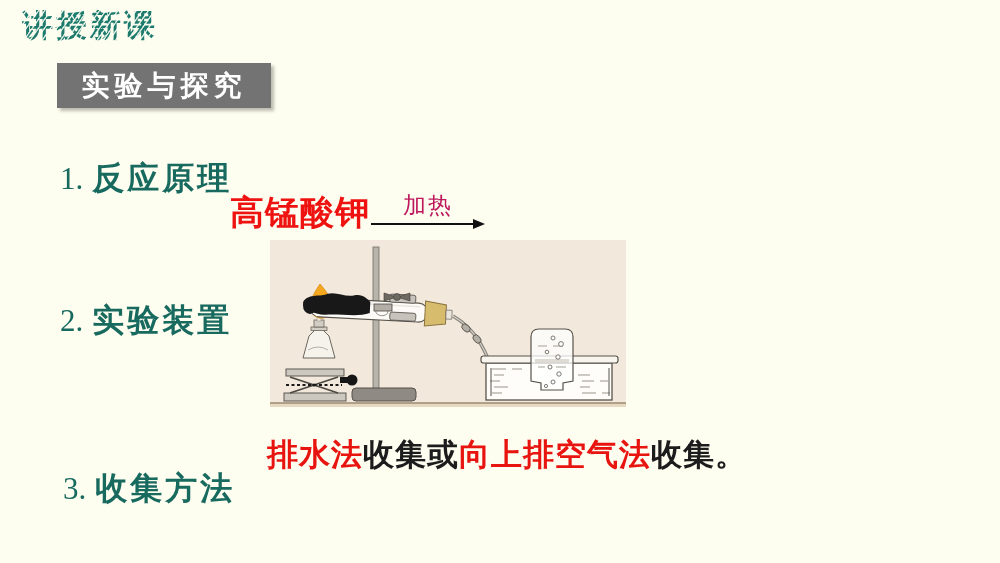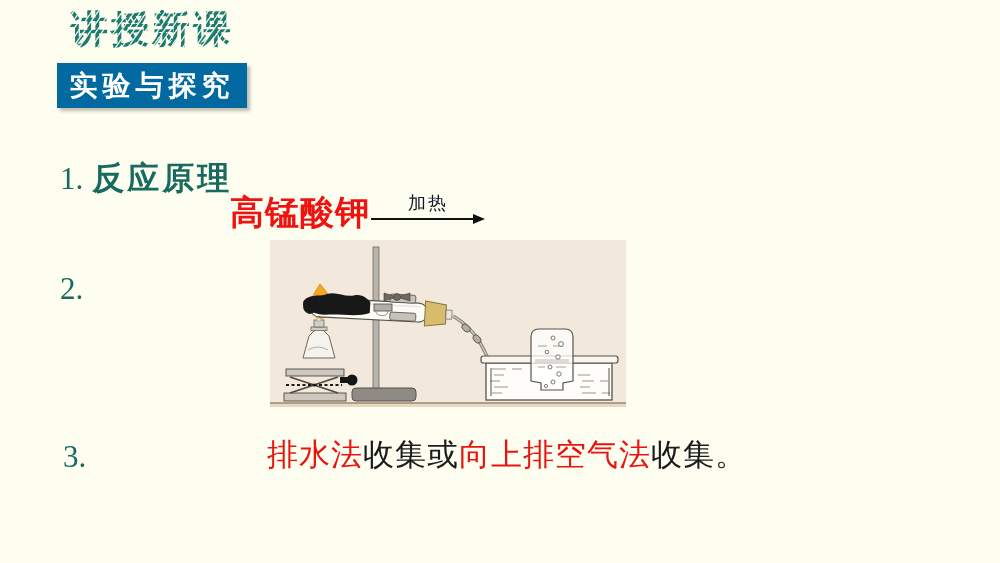--- a/index.html
+++ b/index.html
@@ -4,34 +4,34 @@
 <style>
   html,body{margin:0;padding:0;}
   body{
     width:1000px;height:563px;position:relative;overflow:hidden;
     background:#fdfdf0;
     font-family:"Liberation Sans", sans-serif;
   }
   
   .header-title{
     position:absolute;left:22px;top:10px;
-    font-size:38px;font-weight:bold;letter-spacing:3px;
-    color:#1f7a6e;line-height:1;margin-left:48px;
+    font-size:31px;font-weight:bold;letter-spacing:3px;
+    color:#1f7a6e;line-height:1;
   }
   @supports ((-webkit-background-clip:text) or (background-clip:text)){
     .hatched{
       background-image:repeating-linear-gradient(125deg,
         #1f7a6e 0px,#1f7a6e 3px,#6fb3a8 3px,#fffef2 4px,#1f7a6e 5px);
       -webkit-background-clip:text;background-clip:text;color:transparent;
     }
   }
   
   .badge{
-    position:absolute;left:57px;top:63px;width:190px;height:45px;
-    background:#0369a1;color:#ffffff;
+    position:absolute;left:57px;top:63px;width:214px;height:45px;
+    background:#737373;color:#ffffff;
     font-size:28px;font-weight:bold;letter-spacing:5px;
     display:flex;align-items:center;justify-content:center;
     box-shadow:3px 3px 3px rgba(110,110,100,.45);
   }
   
   .section{
     position:absolute;color:#186a5f;line-height:1;
     display:flex;align-items:baseline;gap:9px;font-weight:600;
   }
   .section .num{font-family:"Liberation Serif", serif;font-size:31px;font-weight:normal;}
@@ -41,30 +41,30 @@
   .section-3{left:63px;top:441px;}
   
   .equation{
     position:absolute;left:194px;top:191px;
     display:flex;align-items:flex-start;
     font-family:"Liberation Serif", serif;font-weight:bold;color:#ee1310;margin-left:36px;
   }
   .eq-text{font-size:34px;line-height:1.12;}
   .eq-reactant{letter-spacing:1px;margin-top:3px;}
   .eq-arrow{width:114px;display:flex;flex-direction:column;align-items:center;margin:0 1px;}
-  .eq-condition{font-size:18px;font-weight:normal;line-height:1;margin-top:3px;letter-spacing:2px;color:#0f172a;}
+  .eq-condition{font-size:23px;font-weight:normal;line-height:1;margin-top:3px;letter-spacing:2px;color:#be185d;}
   .eq-arrow svg{display:block;margin-top:1px;}
   .eq-products{margin-left:-13px;margin-top:3px;letter-spacing:0;}
   
   .apparatus{position:absolute;left:270px;top:240px;width:356px;height:167px;}
   .apparatus svg{display:block;width:100%;height:100%;}
   
   .collection{
     position:absolute;left:267px;top:437px;
-    font-size:31px;font-weight:400;line-height:1.15;letter-spacing:1px;white-space:nowrap;
+    font-size:31px;font-weight:700;line-height:1.15;letter-spacing:1px;white-space:nowrap;
   }
   .seg-red{color:#e8140f;}
   .seg-dark{color:#1c1c1c;}
 </style>
 </head>
 <body>
 
 <div class="header-title hatched">讲授新课</div>
 
 <div class="badge">实验与探究</div>
@@ -80,20 +80,21 @@
     <span class="eq-condition">加热</span>
     <svg width="114" height="12" viewBox="0 0 114 12">
       <line x1="0" y1="6" x2="103" y2="6" stroke="#111111" stroke-width="2"></line>
       <polygon points="102,1 114,6 102,11" fill="#111111"></polygon>
     </svg>
   </span>
 </div>
 
 <div class="section section-2">
   <span class="num">2.</span>
+  <span class="lbl">实验装置</span>
 </div>
 
 <div class="apparatus">
   <svg viewBox="0 0 356 167">
 
     <rect x="0" y="0" width="356" height="167" fill="#f2e9dc"></rect>
     <rect x="0" y="163" width="356" height="4" fill="#e7d8c1"></rect>
     <line x1="0" y1="163" x2="356" y2="163" stroke="#9b8a71" stroke-width="1.4"></line>
 
     <g>
@@ -194,17 +195,18 @@
           <circle cx="289" cy="134" r="2.2"></circle>
         <circle cx="283" cy="142" r="2"></circle>
           <circle cx="276" cy="146" r="1.6"></circle>
       </g>
     </g>
   </svg>
 </div>
 
 <div class="section section-3">
   <span class="num">3.</span>
+  <span class="lbl">收集方法</span>
 </div>
 
 <div class="collection">
   <span class="seg-red">排水法</span><span class="seg-dark">收集或</span><span class="seg-red">向上排空气法</span><span class="seg-dark">收集。</span>
 </div>
 
 </body></html>

